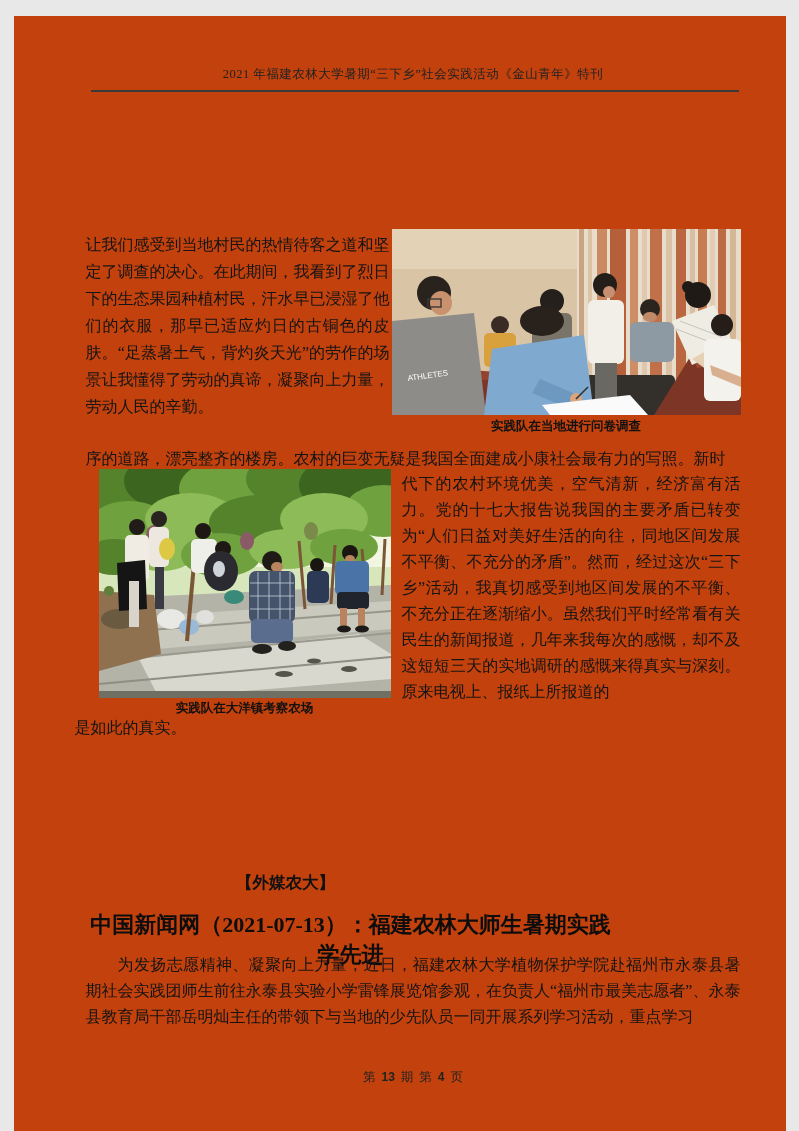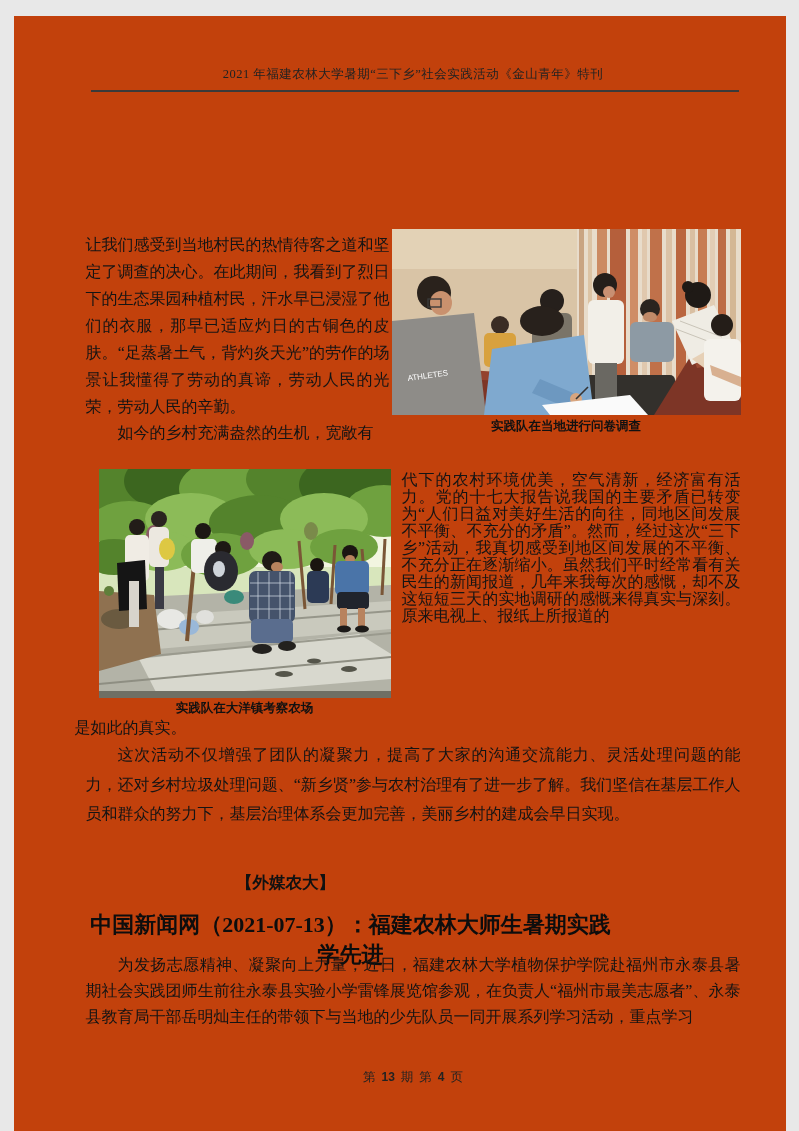--- a/index.html
+++ b/index.html
@@ -16,21 +16,21 @@
   .hdr-rule{top:74px;left:77px;width:648px;height:2px;background:#3a3a3a;}
   .body-txt{
     font-size:16px;line-height:28px;text-align:justify;
     color:#141414;
   }
   .indent{text-indent:2em;}
   .p1a{top:101px;left:72px;width:655px;}
   .p1b{top:215px;left:72px;width:304px;line-height:27px;}
   .p2a{top:403px;left:72px;width:304px;line-height:27px;}
   .p2b{top:429px;left:72px;width:655px;line-height:27px;}
-  .p2c{top:455px;left:388px;width:339px;line-height:17px;}
+  .p2c{top:455px;left:388px;width:339px;line-height:26px;}
   .p2d{top:698px;left:61px;width:655px;line-height:27px;}
   .p3{top:724px;left:72px;width:655px;line-height:29.5px;}
   .p4{top:936px;left:72px;width:655px;line-height:26px;}
   figure{margin:0;padding:0;}
   .photo{display:block;}
   .photo1{top:213px;left:378px;width:349px;height:186px;}
   .cap1{top:402px;left:378px;width:349px;}
   .photo2{top:453px;left:85px;width:292px;height:229px;}
   .cap2{top:684px;left:85px;width:292px;}
   .caption{
@@ -53,21 +53,21 @@
   svg{display:block;}
 </style>
 </head>
 <body>
 
 <div class="page">
 
   <div class="abs hdr">2021 年福建农林大学暑期“三下乡”社会实践活动《金山青年》特刊</div>
   <div class="abs hdr-rule"></div>
 
-  <div class="abs body-txt p1b">让我们感受到当地村民的热情待客之道和坚定了调查的决心。在此期间，我看到了烈日下的生态果园种植村民，汗水早已浸湿了他们的衣服，那早已适应灼日的古铜色的皮肤。“足蒸暑土气，背灼炎天光”的劳作的场景让我懂得了劳动的真谛，劳动人民的光荣，劳动人民的辛勤。</div>
+  <div class="abs body-txt p1b">让我们感受到当地村民的热情待客之道和坚定了调查的决心。在此期间，我看到了烈日下的生态果园种植村民，汗水早已浸湿了他们的衣服，那早已适应灼日的古铜色的皮肤。“足蒸暑土气，背灼炎天光”的劳作的场景让我懂得了劳动的真谛，凝聚向上力量，劳动人民的辛勤。</div>
 
   <figure class="abs photo1">
     <svg class="photo" width="349" height="186" viewBox="0 0 349 186">
       <rect x="0" y="0" width="349" height="186" fill="#d9c4a6"></rect>
       <rect x="0" y="0" width="349" height="40" fill="#e3d2b6"></rect>
 
       <g>
         <rect x="185" y="0" width="164" height="150" fill="#e8dccb"></rect>
         <rect x="187" y="0" width="5" height="150" fill="#c9a482"></rect>
         <rect x="196" y="0" width="4" height="150" fill="#dcc3a4"></rect>
@@ -129,21 +129,21 @@
       <polygon points="100,120 192,106 202,186 92,186" fill="#7fa9cf"></polygon>
       <polygon points="148,150 186,166 178,180 140,164" fill="#6d98c0"></polygon>
       <circle cx="184" cy="170" r="6" fill="#d8a57e"></circle>
       <line x1="184" y1="170" x2="196" y2="158" stroke="#333" stroke-width="1.6"></line>
 
       <polygon points="150,176 238,166 256,186 158,186" fill="#fafafa"></polygon>
     </svg>
   </figure>
   <figcaption class="abs caption cap1">实践队在当地进行问卷调查</figcaption>
 
-  <div class="abs body-txt indent p2a">如今的乡村充满盎然的生机，宽敞有</div>
+  <div class="abs body-txt p2b">序的道路，漂亮整齐的楼房。农村的巨变无疑是我国全面建成小康社会最有力的写照。新时</div>
 
   <figure class="abs photo2">
     <svg class="photo" width="292" height="229" viewBox="0 0 292 229">
       <rect x="0" y="0" width="292" height="229" fill="#f2f5e0"></rect>
       <rect x="0" y="98" width="292" height="38" fill="#d8e6bc"></rect>
 
       <polygon points="0,130 292,116 292,229 0,229" fill="#b3b3a7"></polygon>
       <polygon points="0,150 292,132 292,160 0,185" fill="#c9c9bd"></polygon>
       <polygon points="40,190 260,165 292,185 292,210 60,229" fill="#d8d8ce"></polygon>
       <line x1="0" y1="165" x2="292" y2="142" stroke="#96968a" stroke-width="2"></line>
@@ -232,21 +232,20 @@
       <rect x="241" y="139" width="7" height="18" fill="#b8835e"></rect>
       <rect x="259" y="139" width="7" height="18" fill="#b8835e"></rect>
       <ellipse cx="245" cy="160" rx="7" ry="3.5" fill="#1c1a18"></ellipse>
       <ellipse cx="263" cy="160" rx="7" ry="3.5" fill="#1c1a18"></ellipse>
     </svg>
   </figure>
   <figcaption class="abs caption cap2">实践队在大洋镇考察农场</figcaption>
 
   <div class="abs body-txt p2c">代下的农村环境优美，空气清新，经济富有活力。党的十七大报告说我国的主要矛盾已转变为“人们日益对美好生活的向往，同地区间发展不平衡、不充分的矛盾”。然而，经过这次“三下乡”活动，我真切感受到地区间发展的不平衡、不充分正在逐渐缩小。虽然我们平时经常看有关民生的新闻报道，几年来我每次的感慨，却不及这短短三天的实地调研的感慨来得真实与深刻。原来电视上、报纸上所报道的</div>
   <div class="abs body-txt p2d">是如此的真实。</div>
-  <div class="abs body-txt indent p3">这次活动不仅增强了团队的凝聚力，提高了大家的沟通交流能力、灵活处理问题的能力，还对乡村垃圾处理问题、“新乡贤”参与农村治理有了进一步了解。我们坚信在基层工作人员和群众的努力下，基层治理体系会更加完善，美丽乡村的建成会早日实现。</div>
 
   <div class="abs sec-head">【外媒农大】</div>
   <div class="abs art-title">中国新闻网（2021-07-13）：福建农林大师生暑期实践学先进</div>
   <div class="abs body-txt indent p4">为发扬志愿精神、凝聚向上力量，近日，福建农林大学植物保护学院赴福州市永泰县暑期社会实践团师生前往永泰县实验小学雷锋展览馆参观，在负责人“福州市最美志愿者”、永泰县教育局干部岳明灿主任的带领下与当地的少先队员一同开展系列学习活动，重点学习</div>
 
   <div class="abs ftr">
     <span>第</span><span class="num">13</span><span>期</span><span>第</span><span class="num">4</span><span>页</span>
   </div>
 
 </div>

